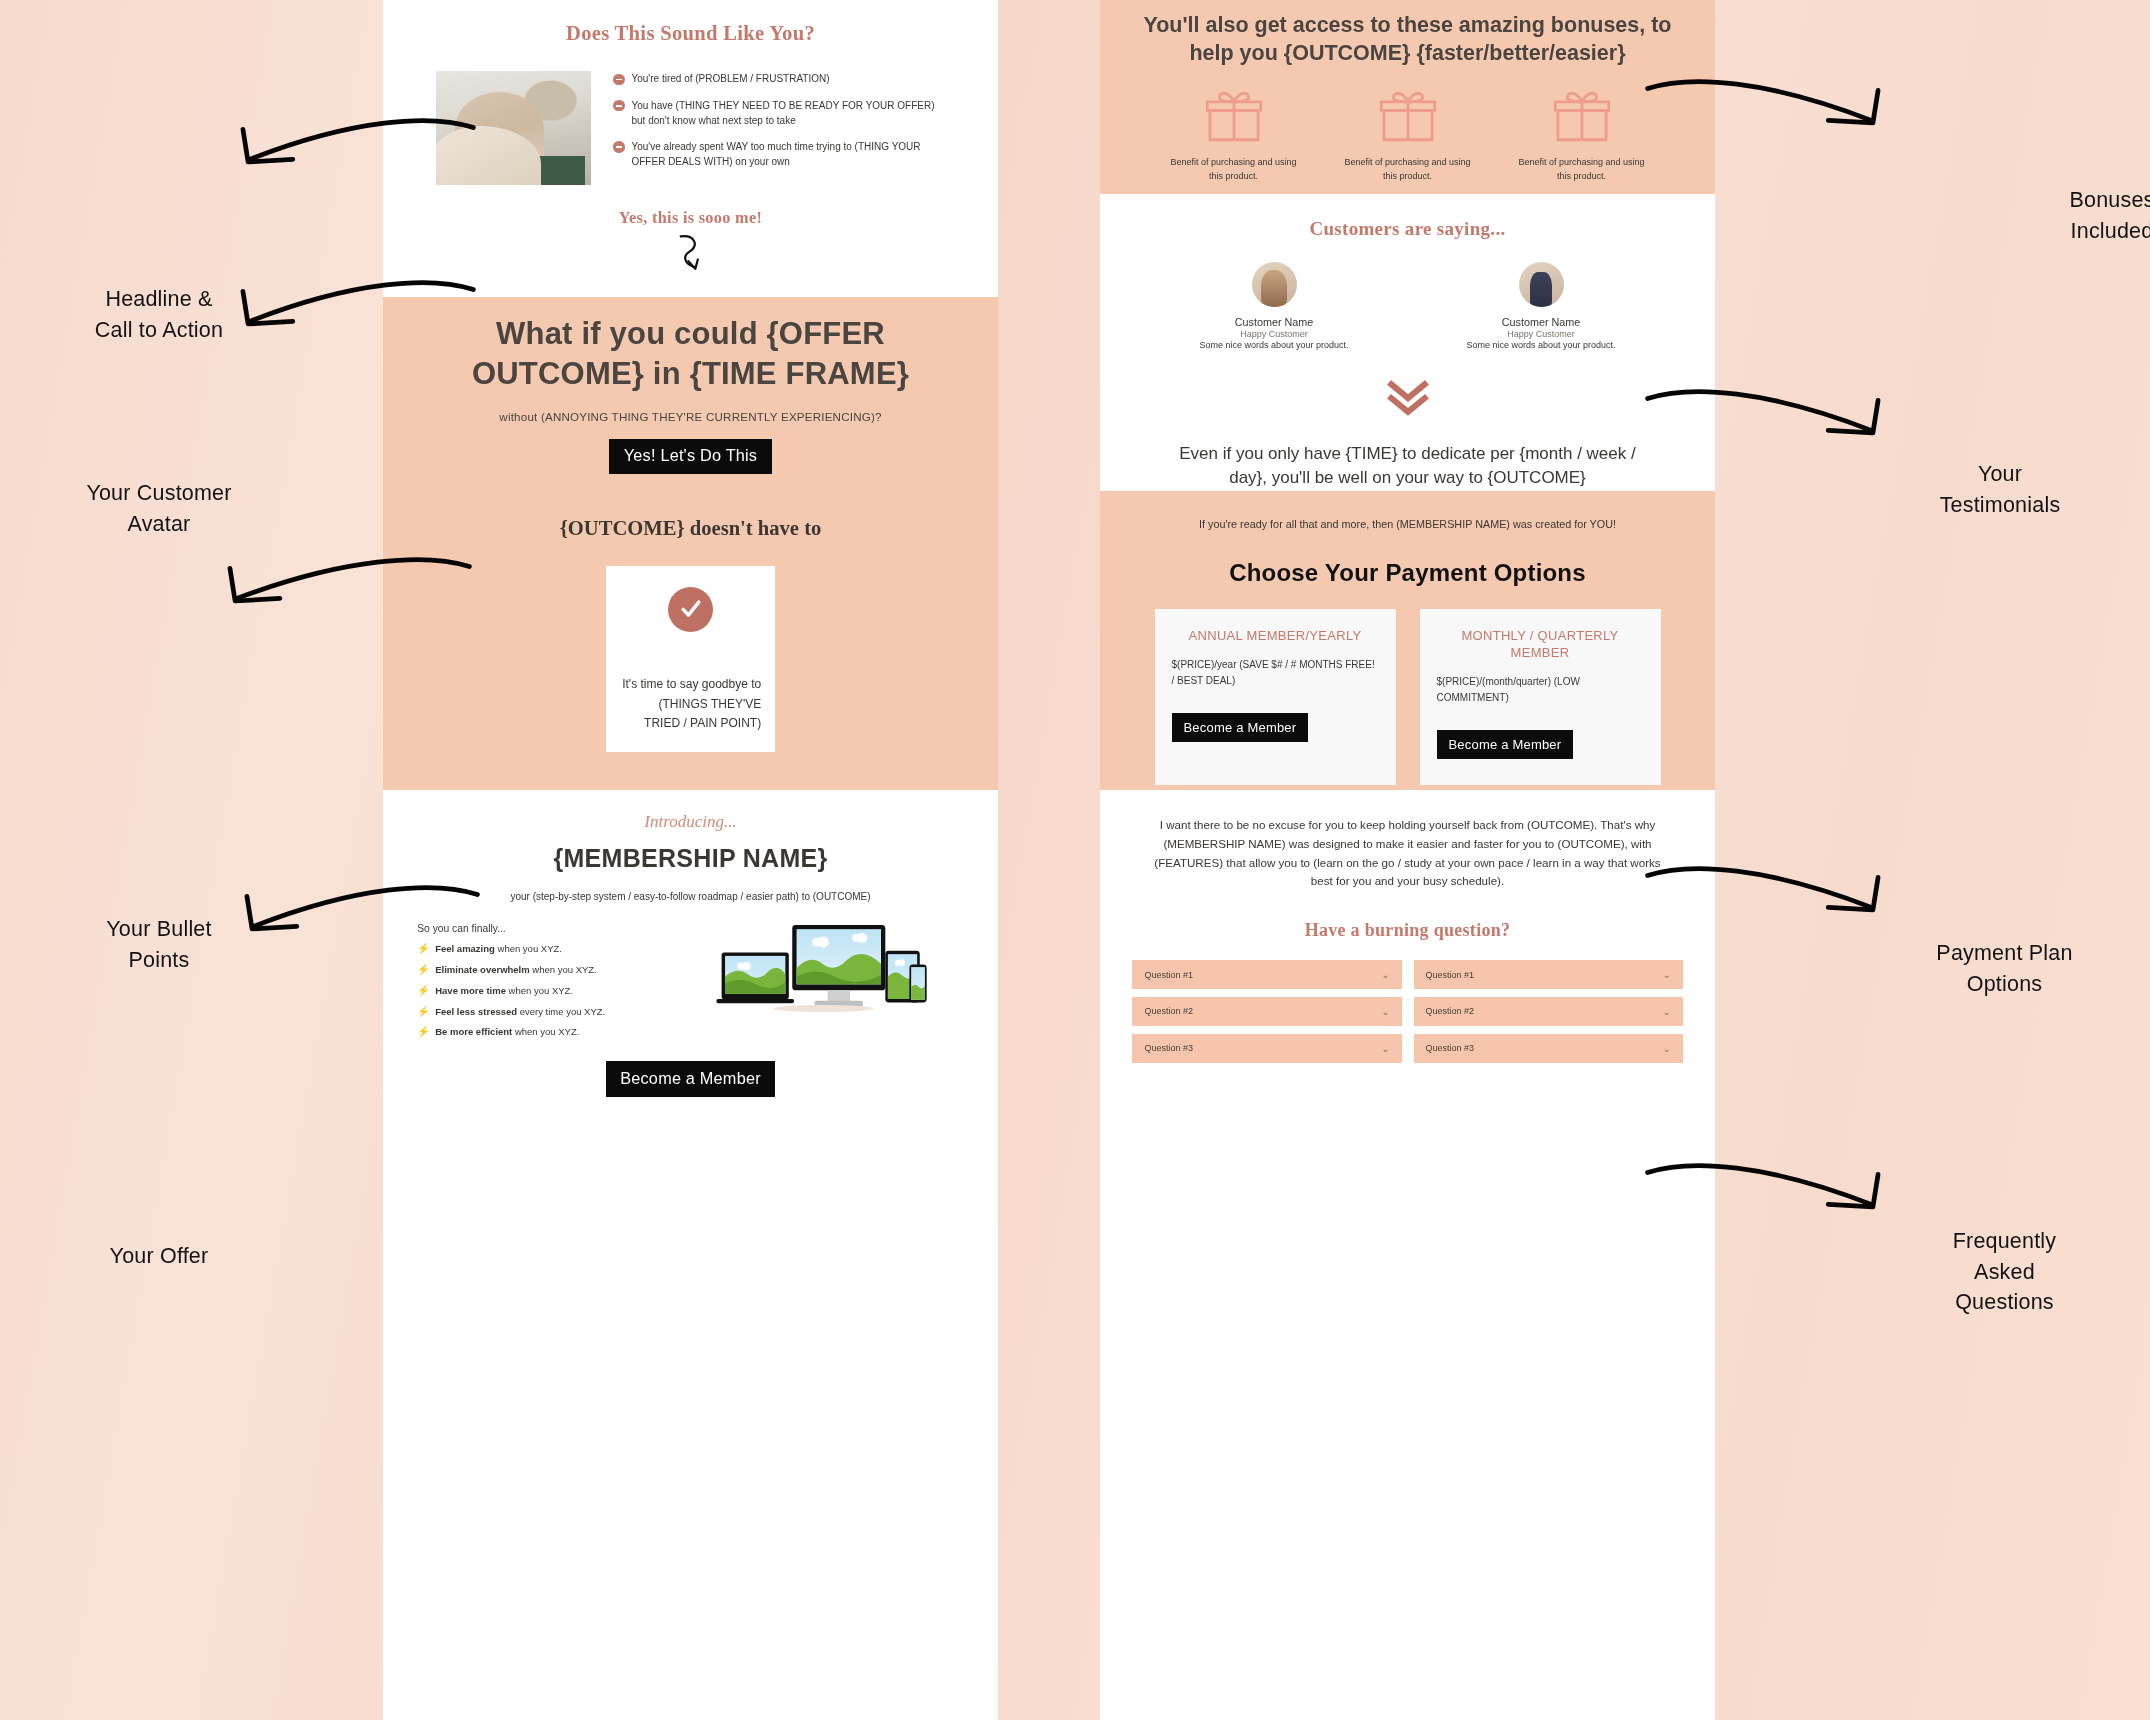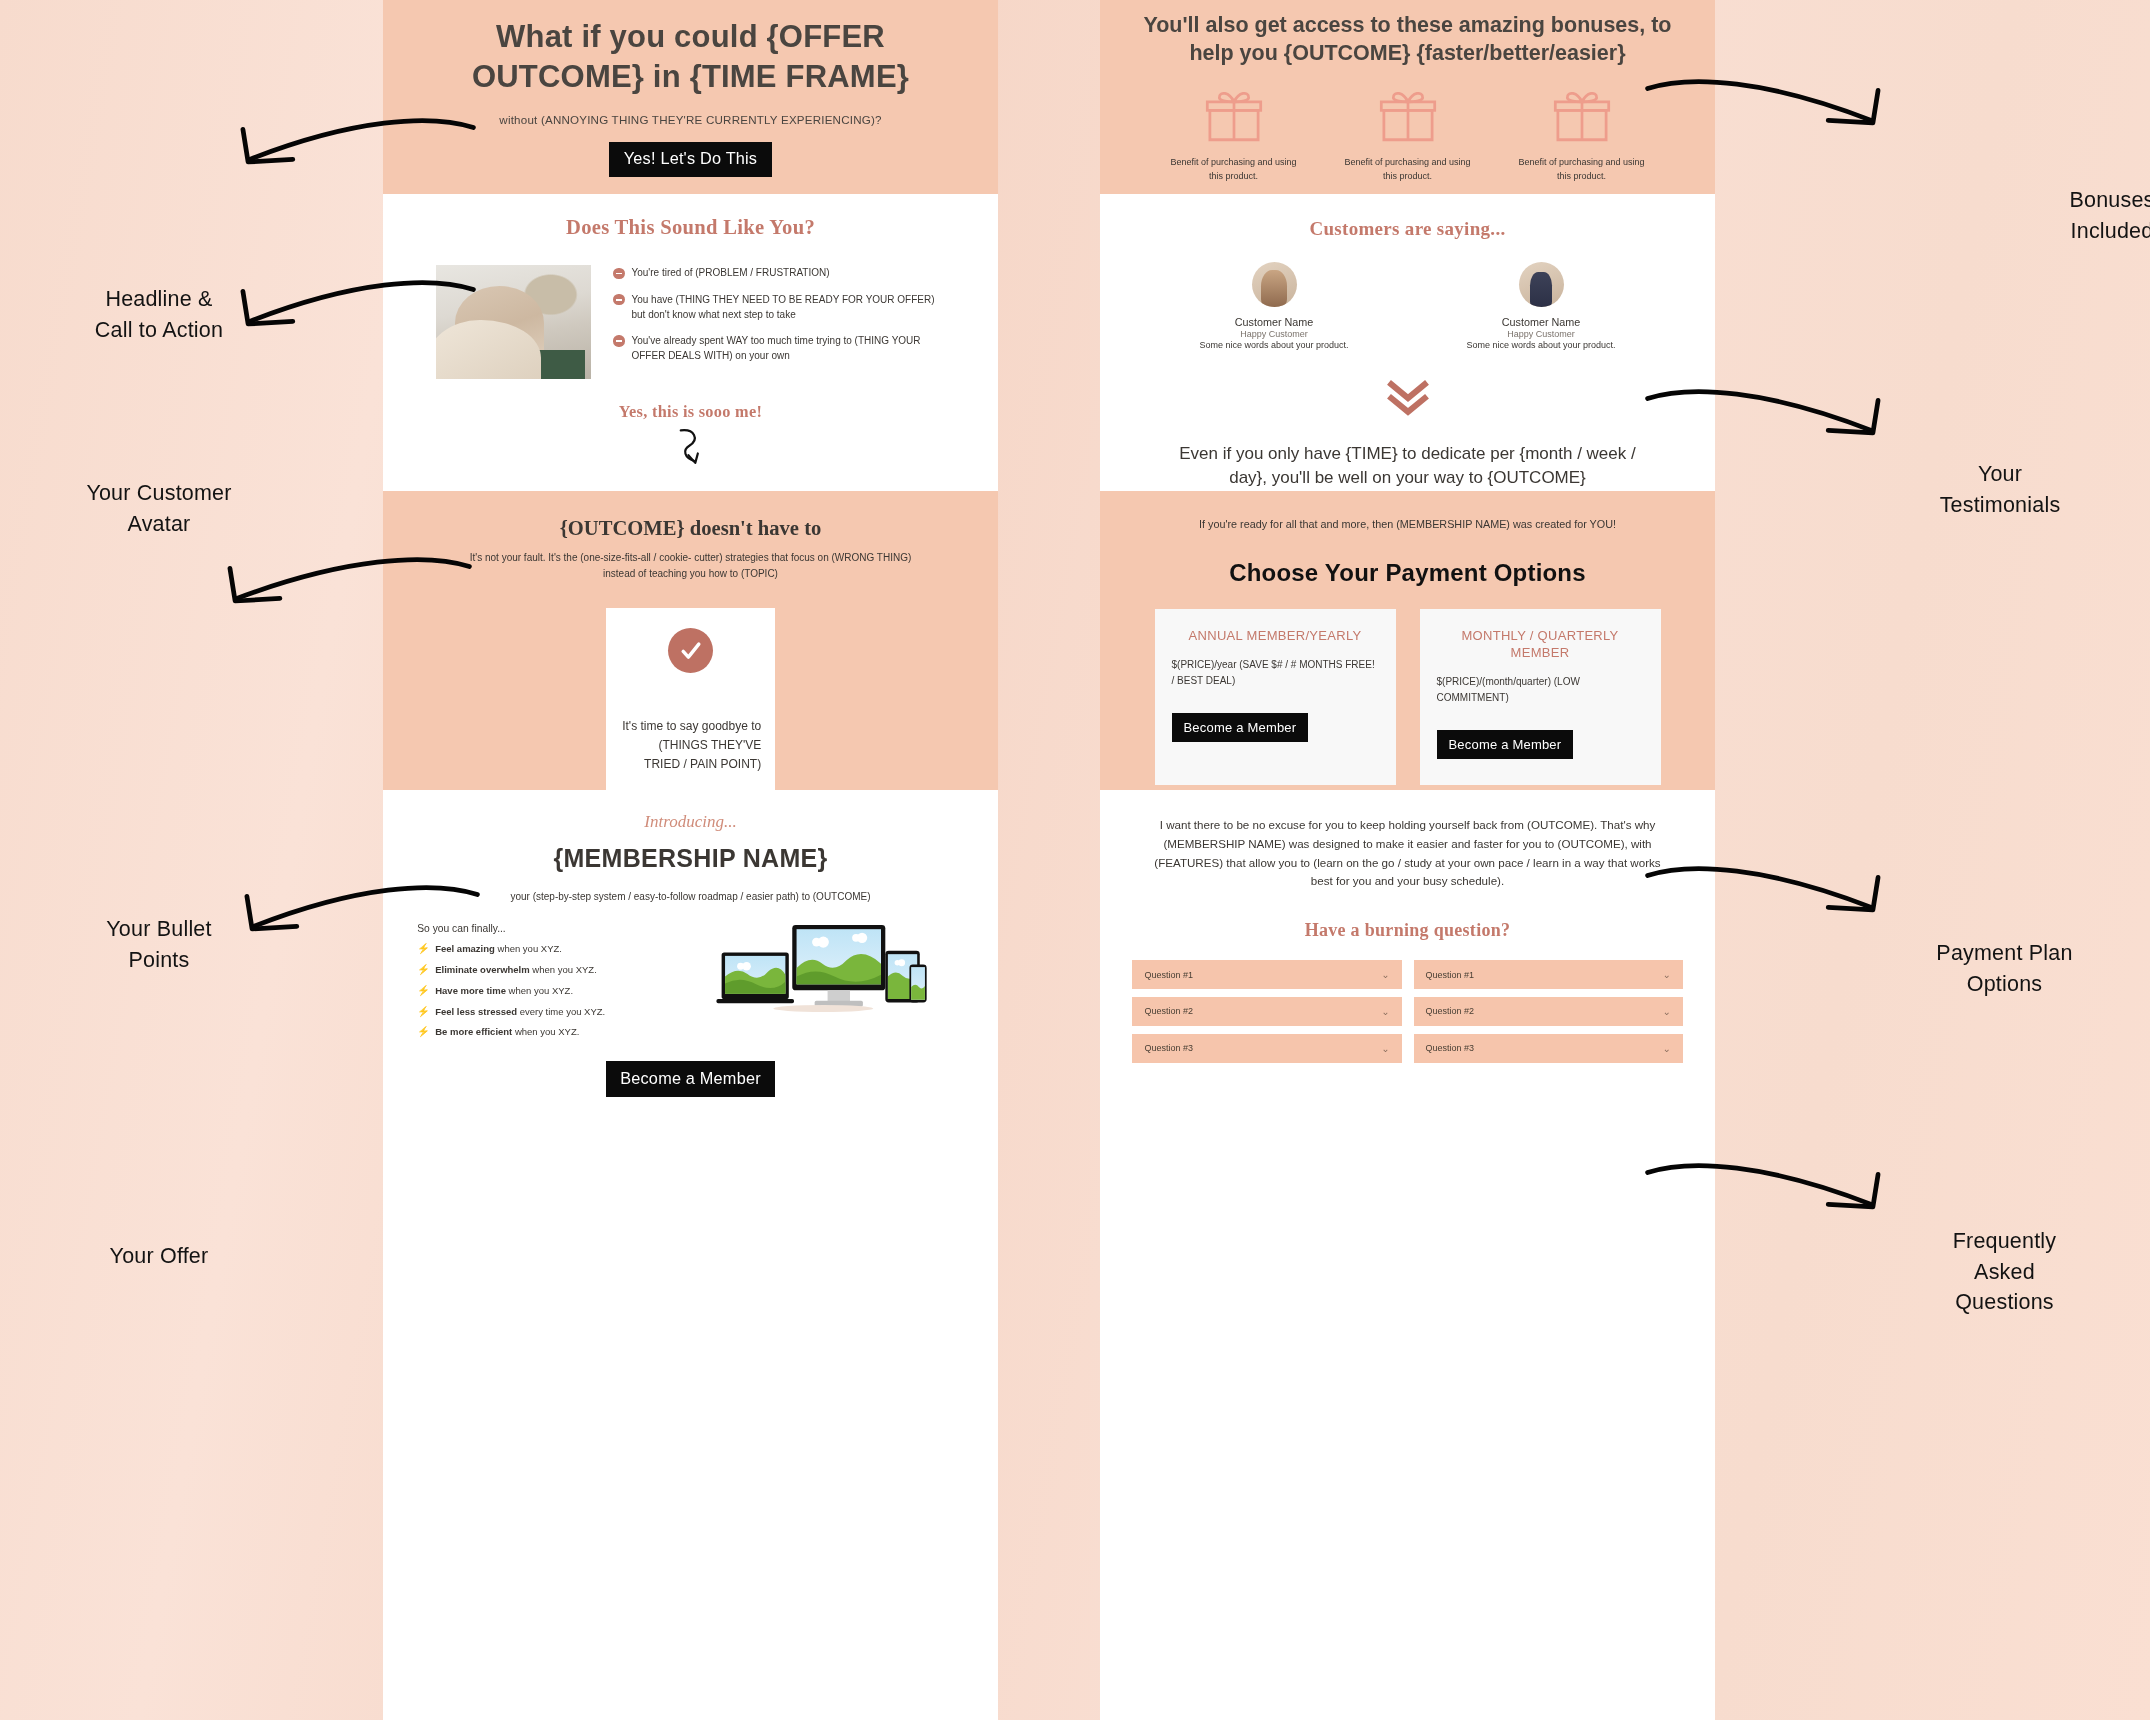--- a/index.html
+++ b/index.html
@@ -201,63 +201,62 @@
     position:absolute; text-align:center; color:#131313;
     font-size:21.5px; line-height:1.42; letter-spacing:0.2px;
   }
   .anno-svg { position:absolute; overflow:visible; }
 </style>
 </head>
 <body>
 
 <div class="page-col" id="col-left">
 
+  <section class="sec band-white" id="sound">
+    <h2 class="serif-rose">Does This Sound Like You?</h2>
+    <div class="sly-row">
+      <div class="sly-photo">
+          <div class="green"></div>
+        </div>
+      <div class="sly-list">
+        <div class="sly-item">
+          <span class="minus-ico"></span>
+          <span class="txt">You're tired of (PROBLEM / FRUSTRATION)</span>
+        </div>
+        <div class="sly-item">
+          <span class="minus-ico"></span>
+          <span class="txt">You have (THING THEY NEED TO BE READY FOR YOUR OFFER) but don't know what next step to take</span>
+        </div>
+        <div class="sly-item">
+          <span class="minus-ico"></span>
+          <span class="txt">You've already spent WAY too much time trying to (THING YOUR OFFER DEALS WITH) on your own</span>
+        </div>
+      </div>
+    </div>
+    <div class="serif-rose sly-yes">Yes, this is sooo me!</div>
+    <div class="sly-arrow">
+      <svg width="52" height="41" viewBox="0 0 60 48">
+        <path d="M18 4 C34 2, 40 14, 28 22 C20 27, 22 36, 34 40" fill="none" stroke="#111" stroke-width="2.6" stroke-linecap="round"></path>
+        <path d="M27 33 L35 42 L38 31" fill="none" stroke="#111" stroke-width="2.6" stroke-linecap="round" stroke-linejoin="round"></path>
+      </svg>
+    </div>
+  </section>
+
   <section class="sec band-peach" id="hero">
     <div class="inner">
       <h1 class="headline">What if you could {OFFER OUTCOME} in {TIME FRAME}</h1>
       <div class="sub-caps">without (ANNOYING THING THEY'RE CURRENTLY EXPERIENCING)?</div>
       <div class="center" style="margin-top:15.5px;">
         <span class="btn-dark">Yes! Let's Do This</span>
       </div>
     </div>
   </section>
 
-  <section class="sec band-white" id="sound">
-    <h2 class="serif-rose">Does This Sound Like You?</h2>
-    <div class="sly-row">
-      <div class="sly-photo">
-          <div class="green"></div>
-        </div>
-      <div class="sly-list">
-        <div class="sly-item">
-          <span class="minus-ico"></span>
-          <span class="txt">You're tired of (PROBLEM / FRUSTRATION)</span>
-        </div>
-        <div class="sly-item">
-          <span class="minus-ico"></span>
-          <span class="txt">You have (THING THEY NEED TO BE READY FOR YOUR OFFER) but don't know what next step to take</span>
-        </div>
-        <div class="sly-item">
-          <span class="minus-ico"></span>
-          <span class="txt">You've already spent WAY too much time trying to (THING YOUR OFFER DEALS WITH) on your own</span>
-        </div>
-      </div>
-    </div>
-    <div class="serif-rose sly-yes">Yes, this is sooo me!</div>
-    <div class="sly-arrow">
-      <svg width="52" height="41" viewBox="0 0 60 48">
-        <path d="M18 4 C34 2, 40 14, 28 22 C20 27, 22 36, 34 40" fill="none" stroke="#111" stroke-width="2.6" stroke-linecap="round"></path>
-        <path d="M27 33 L35 42 L38 31" fill="none" stroke="#111" stroke-width="2.6" stroke-linecap="round" stroke-linejoin="round"></path>
-      </svg>
-    </div>
-  </section>
-
   <section class="sec band-peach" id="bullets">
     <h2>{OUTCOME} doesn't have to</h2>
-    <p class="lead">It's not your fault. It's the (one-size-fits-all / cookie- cutter) strategies that focus on (WRONG THING) instead of teaching you how to (TOPIC)</p>
     <div class="cards">
       <div class="card">
         <span class="check-ico">
           <svg width="26" height="26" viewBox="0 0 30 30">
               <path d="M6 15.5 L12 22 L24 7" fill="none" stroke="#fff" stroke-width="4" stroke-linecap="round" stroke-linejoin="round"></path>
             </svg>
         </span>
         <p>It's time to say goodbye to (THINGS THEY'VE TRIED / PAIN POINT)</p>
       </div>
     </div>

